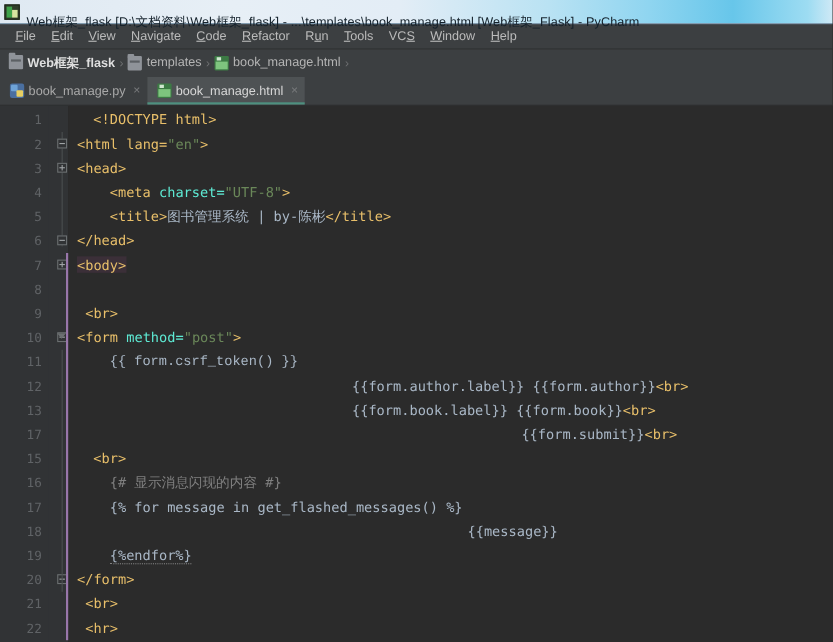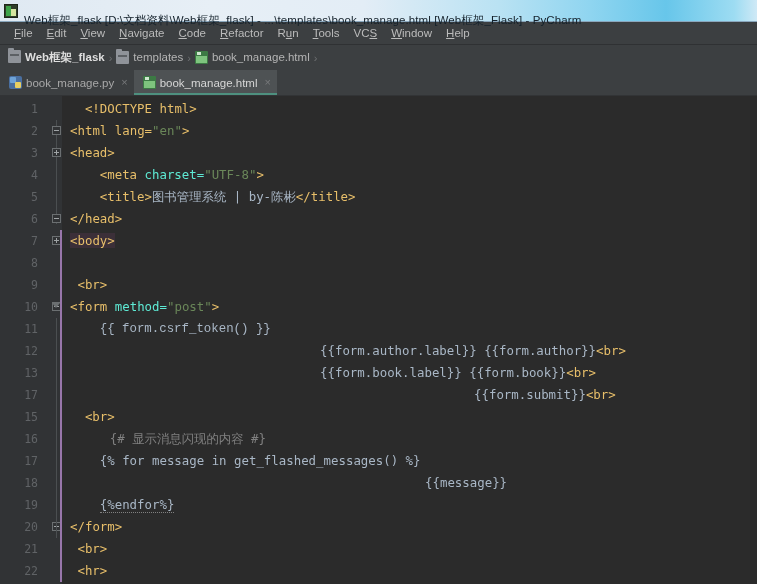--- a/index.html
+++ b/index.html
@@ -392,21 +392,21 @@
       <div class="codetext" style="top: 24px; left: 8px;"><span class="tag">&lt;html lang=</span><span class="str">"en"</span><span class="tag">&gt;</span></div>
       <div class="codetext" style="top: 46px; left: 8px;"><span class="tag">&lt;head&gt;</span></div>
       <div class="codetext" style="top: 68px; left: 37.76px;"><span class="tag">&lt;meta </span><span class="attr">charset=</span><span class="str">"UTF-8"</span><span class="tag">&gt;</span></div>
       <div class="codetext" style="top: 90px; left: 37.76px;"><span class="tag">&lt;title&gt;</span><span class="plain">图书管理系统 | by-陈彬</span><span class="tag">&lt;/title&gt;</span></div>
       <div class="codetext" style="top: 112px; left: 8px;"><span class="tag">&lt;/head&gt;</span></div>
       <div class="codetext" style="top: 134px; left: 8px;"><span class="tag tagbg">&lt;body&gt;</span></div>
       <div class="codetext" style="top: 178px; left: 15.44px;"><span class="tag">&lt;br&gt;</span></div>
       <div class="codetext" style="top: 200px; left: 8px;"><span class="tag">&lt;form </span><span class="attr">method=</span><span class="str">"post"</span><span class="tag">&gt;</span></div>
       <div class="codetext" style="top: 222px; left: 37.76px; font-family: Liberation Mono, monospace;"><span class="jinja">{{ form.csrf_token() }}</span></div>
       <div class="codetext" style="top: 310px; left: 22.88px;"><span class="tag">&lt;br&gt;</span></div>
-      <div class="codetext" style="top: 332px; left: 37.76px; margin-left: 10px;"><span class="comment">{# 显示消息闪现的内容 #}</span></div>
+      <div class="codetext" style="top: 332px; left: 37.76px;"><span class="comment">{# 显示消息闪现的内容 #}</span></div>
       <div class="codetext" style="top: 354px; left: 37.76px;"><span class="jinja">{% for message in get_flashed_messages() %}</span></div>
       <div class="codetext" style="top: 398px; left: 37.76px;"><span class="jinja squig">{%endfor%}</span></div>
       <div class="codetext" style="top: 420px; left: 8px;"><span class="tag">&lt;/form&gt;</span></div>
       <div class="codetext" style="top: 442px; left: 15.44px;"><span class="tag">&lt;br&gt;</span></div>
       <div class="codetext" style="top: 464px; left: 15.44px;"><span class="tag">&lt;hr&gt;</span></div>
       <div class="codetext" style="top: 244px; left: 258px;"><span class="jinja">{{form.author.label}}</span><span class="plain"> </span><span class="jinja">{{form.author}}</span><span class="tag">&lt;br&gt;</span></div>
       <div class="codetext" style="top: 266px; left: 258px;"><span class="jinja">{{form.book.label}}</span><span class="plain"> </span><span class="jinja">{{form.book}}</span><span class="tag">&lt;br&gt;</span></div>
       <div class="codetext" style="top: 288px; left: 412px;"><span class="jinja">{{form.submit}}</span><span class="tag">&lt;br&gt;</span></div>
       <div class="codetext" style="top: 376px; left: 363px;"><span class="jinja">{{message}}</span></div>
     </div>

